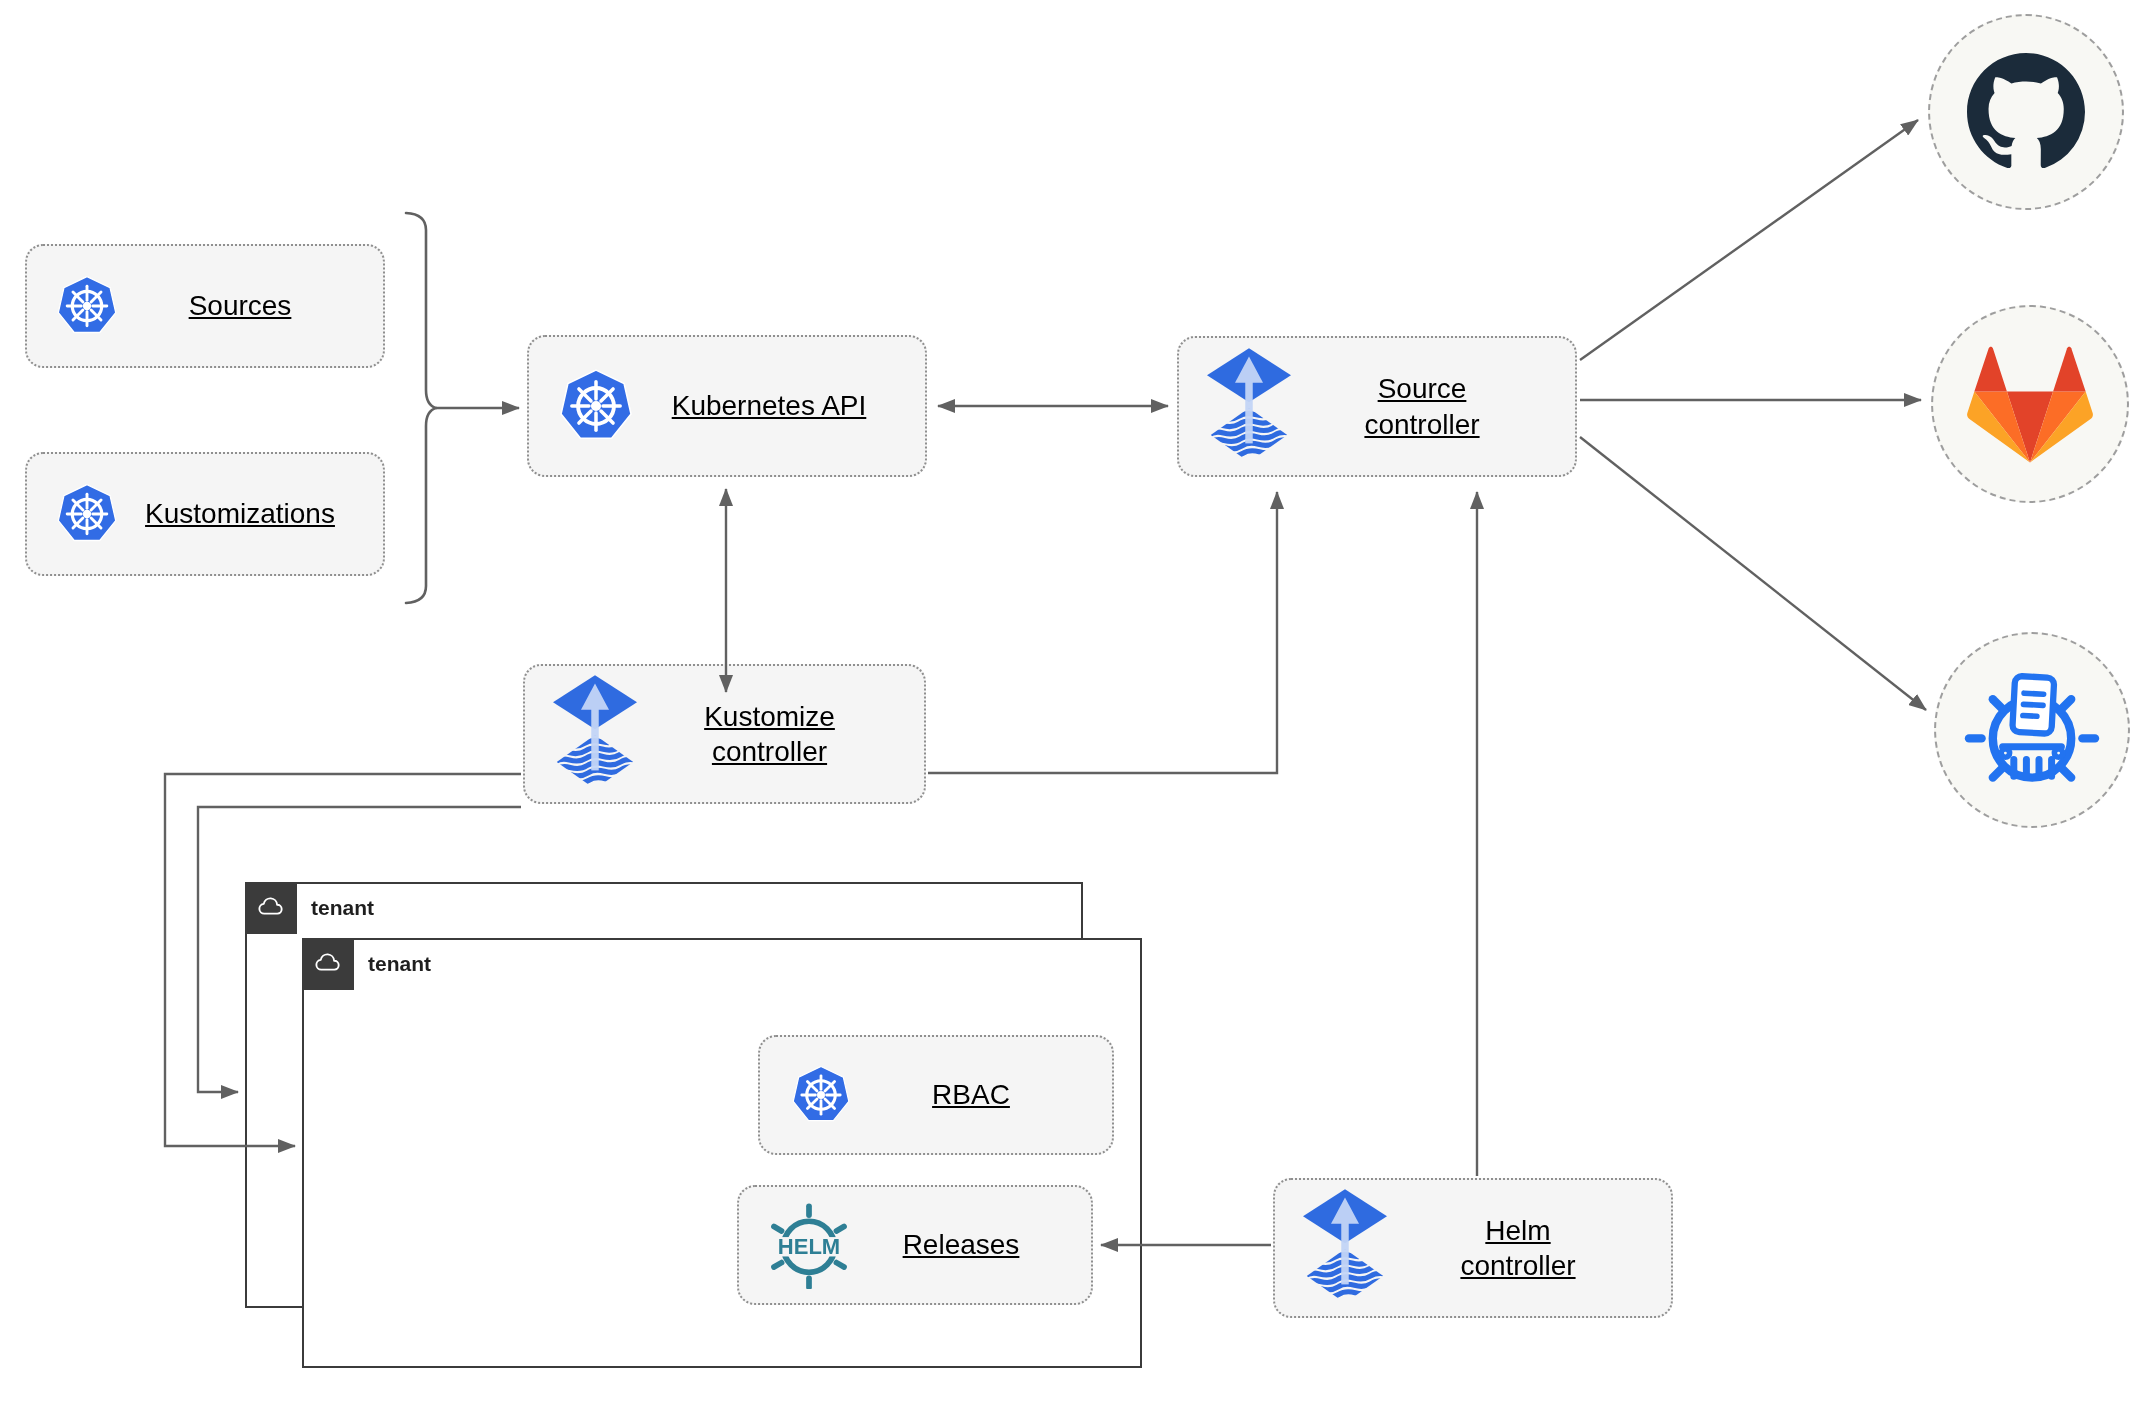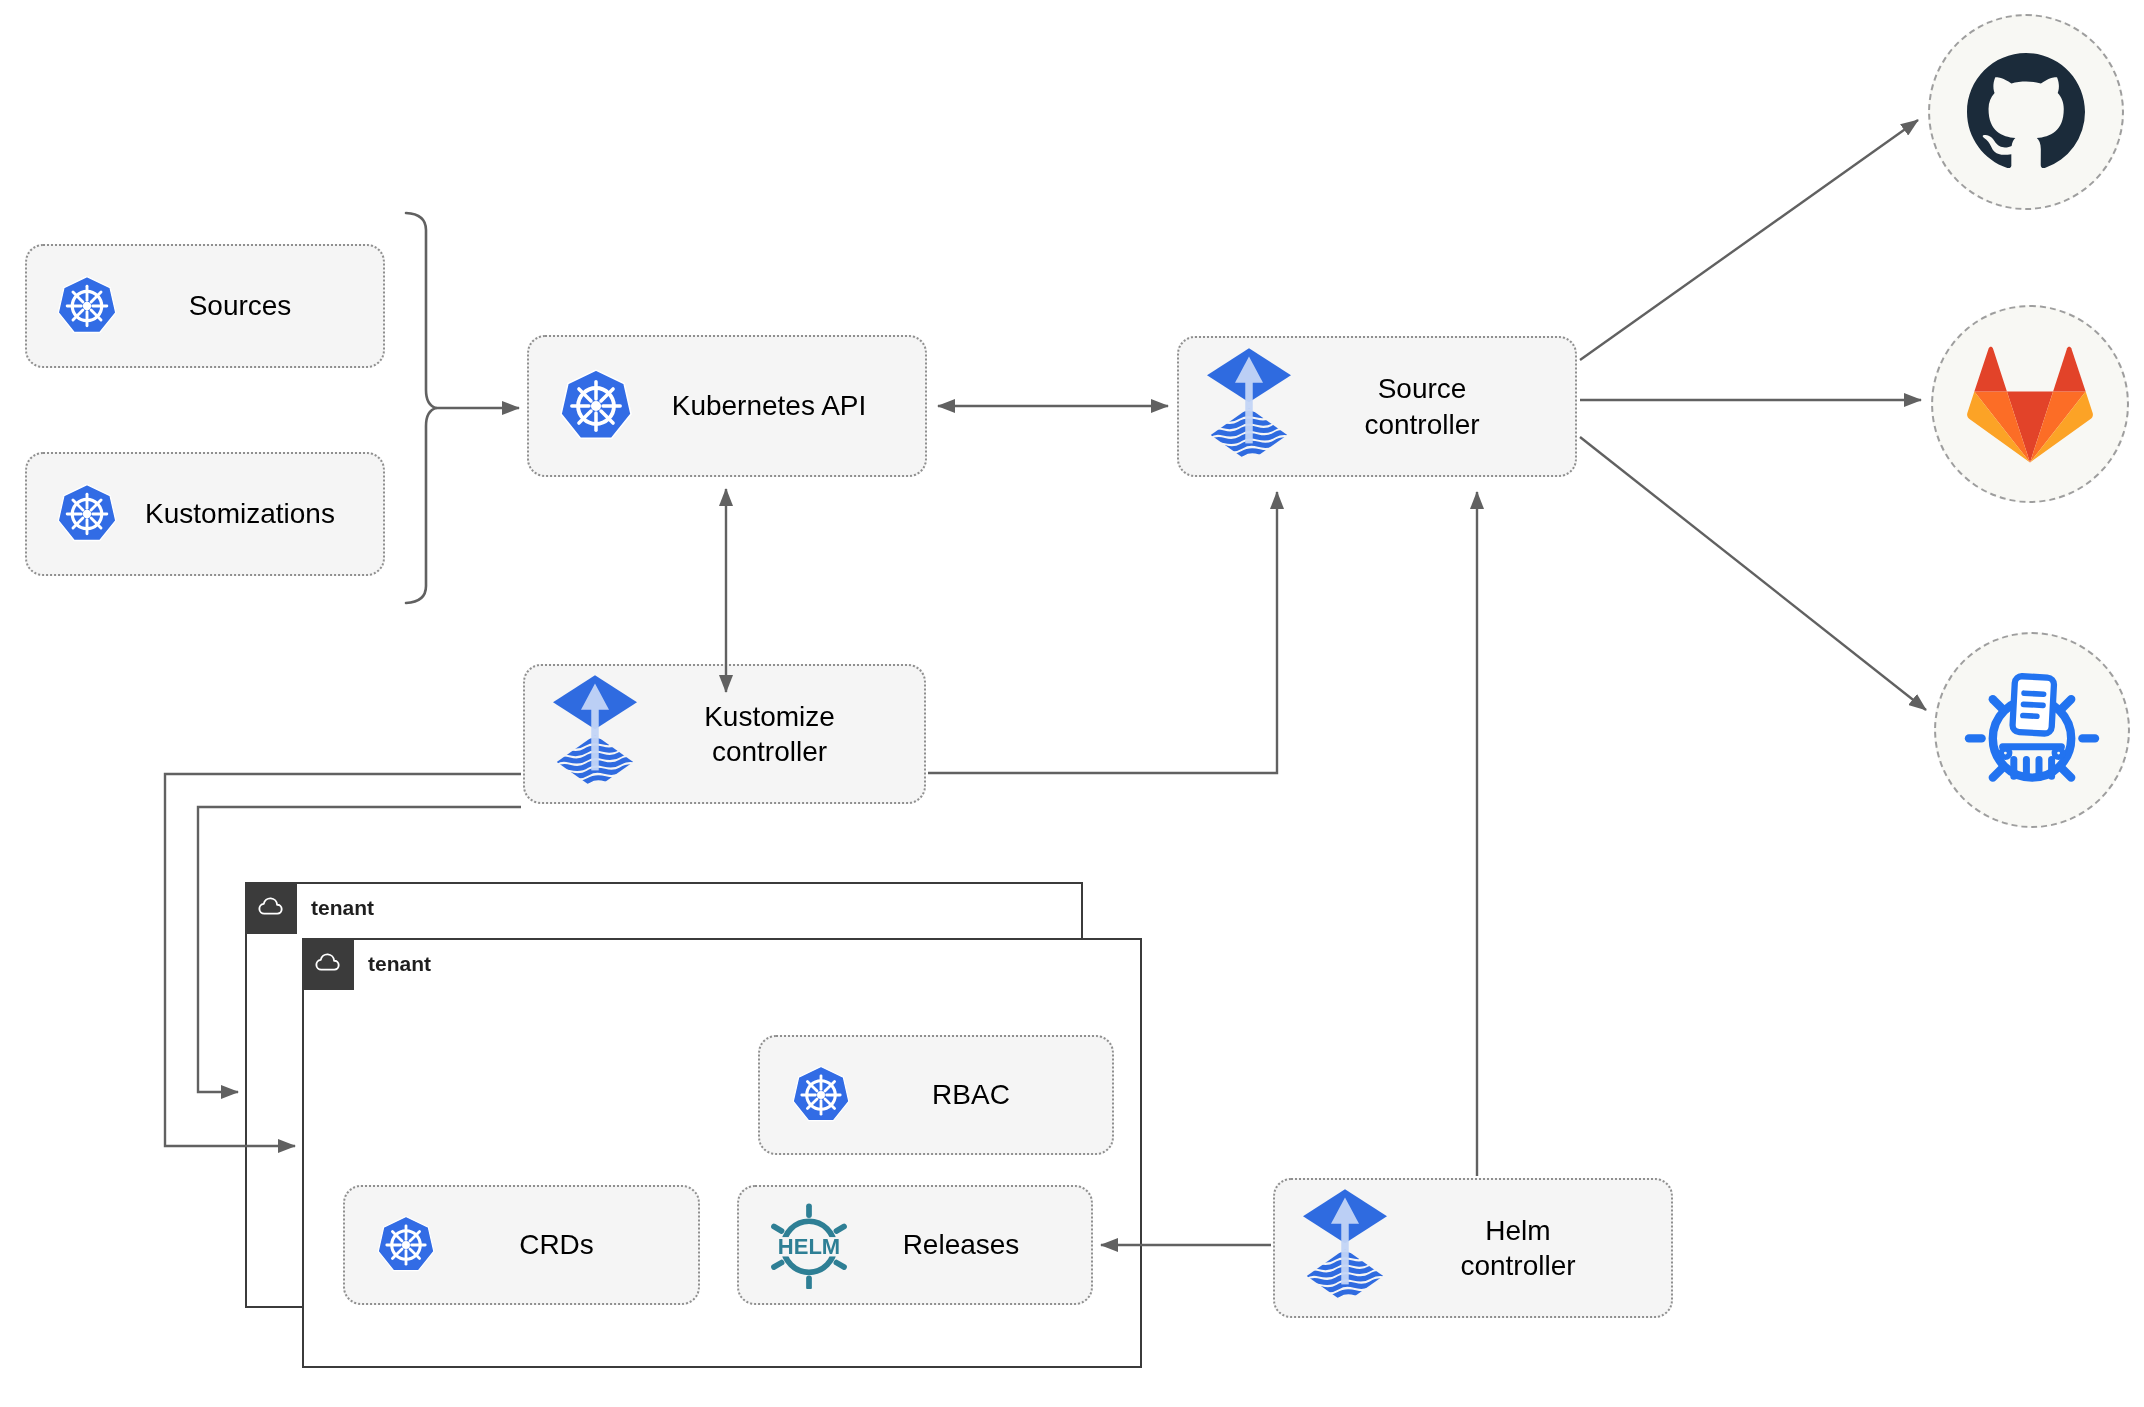--- a/index.html
+++ b/index.html
@@ -10,21 +10,21 @@
   }
   .node{
     position:absolute;display:flex;align-items:center;
     background:var(--node-bg,#f5f5f5);
     border:2px dotted var(--node-border,#8f8f8f);
     border-radius:18px;box-sizing:border-box;z-index:3;
   }
   .node .icon{flex:0 0 auto;display:flex;align-items:center;justify-content:center;}
   .node .lbl{
     flex:1;text-align:center;color:var(--label-color,#000);
-    font-size:28px;line-height:1.26;padding-right:22px;white-space:nowrap;
+    font-size:28px;line-height:1.26;padding-right:22px;white-space:nowrap;text-decoration:underline;
   }
   .tenant{
     position:absolute;background:#fff;box-sizing:border-box;
     border:2.5px solid var(--tenant-border,#3b3b3b);
   }
   .tenant-back{z-index:1;}
   .tenant-front{z-index:2;}
   .tenant .tag{
     position:absolute;left:-2.5px;top:-2.5px;width:52px;height:52px;
     background:var(--tenant-tag-bg,#3b3b3b);
@@ -170,28 +170,20 @@
 
   <div class="node" style="left:758px;top:1035px;width:356px;height:120px">
     <span class="icon" style="margin-left:30px">
       <svg width="62" height="62" viewBox="0 0 100 100">
           <use href="#k8s-logo"></use>
         </svg>
     </span>
     <span class="lbl">RBAC</span>
   </div>
 
-  <div class="node" style="left:343px;top:1185px;width:357px;height:120px">
-    <span class="icon" style="margin-left:30px">
-      <svg width="62" height="62" viewBox="0 0 100 100">
-          <use href="#k8s-logo"></use>
-        </svg>
-    </span>
-    <span class="lbl">CRDs</span>
-  </div>
 
   <div class="node" style="left:737px;top:1185px;width:356px;height:120px">
     <span class="icon" style="margin-left:26px">
       <svg width="88" height="88" viewBox="0 0 100 100">
         <g style="stroke:var(--helm-teal)" stroke-width="6.5" stroke-linecap="round" fill="none">
           <circle cx="50" cy="52" r="29"></circle>
           <line x1="50" y1="16" x2="50" y2="6"></line>
           <line x1="81.2" y1="34" x2="89.8" y2="29"></line>
           <line x1="18.8" y1="34" x2="10.2" y2="29"></line>
           <line x1="18.8" y1="70" x2="10.2" y2="75"></line>

